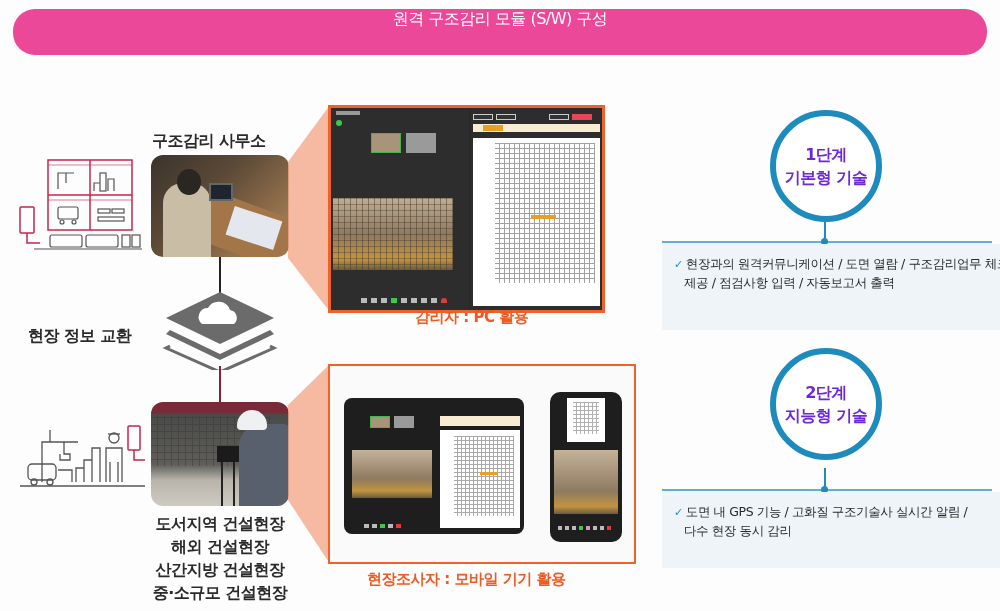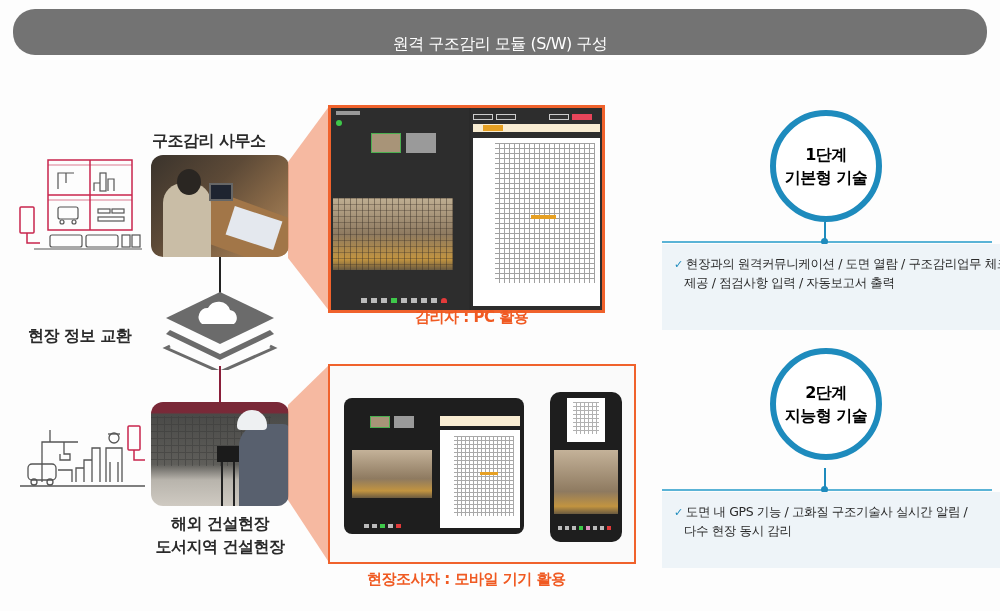--- a/index.html
+++ b/index.html
@@ -1,19 +1,19 @@
 <!DOCTYPE html>
 <html><head>
 <meta charset="utf-8">
 <style>
   * { box-sizing: border-box; margin: 0; padding: 0; }
   html, body { width: 1000px; height: 611px; background: #fdfdfd; overflow: hidden; }
   body { position: relative; font-family: "DejaVu Sans", "Liberation Sans", sans-serif; color: #222; }
 
-  .banner { position: absolute; left: 13px; top: 9px; width: 974px; height: 46px; background: #737373; border-radius: 22px; display: flex; align-items: flex-end; justify-content: center; }
+  .banner { position: absolute; left: 13px; top: 9px; width: 974px; height: 46px; background: #ec4899; border-radius: 22px; display: flex; align-items: flex-start; justify-content: center; }
   .banner span { color: #fff; font-size: 16px; letter-spacing: -0.5px; }
 
   .abs { position: absolute; }
   .label-dark { font-size: 16px; font-weight: bold; color: #2a2a2a; letter-spacing: -0.5px; }
   .photo { position: absolute; border-radius: 12px; overflow: hidden; }
 
   
   .office { left: 151px; top: 155px; width: 138px; height: 102px; background: linear-gradient(135deg, #3a332c 0%, #5d4a37 40%, #8a6a48 70%, #b08a60 100%); }
   .office .desk { position: absolute; left: 60px; top: 50px; width: 85px; height: 55px; background: #a27648; transform: skewY(20deg); }
   .office .papers { position: absolute; left: 78px; top: 58px; width: 50px; height: 30px; background: #e4e8ee; transform: rotate(18deg); }
@@ -66,21 +66,21 @@
   .tab-plan:before { content: ""; position: absolute; left: 14px; top: 6px; width: 60px; height: 80px; background: repeating-linear-gradient(90deg, transparent 0 3px, #555 3px 4px), repeating-linear-gradient(0deg, transparent 0 3px, #555 3px 4px); opacity: .5; }
 
   
   .phone { position: absolute; left: 220px; top: 26px; width: 72px; height: 150px; background: #1e1e1e; border-radius: 10px; }
   .ph-plan { position: absolute; left: 17px; top: 6px; width: 38px; height: 44px; background: #fff; }
   .ph-plan:before { content: ""; position: absolute; left: 6px; top: 4px; width: 26px; height: 32px; background: repeating-linear-gradient(90deg, transparent 0 3px, #666 3px 4px), repeating-linear-gradient(0deg, transparent 0 3px, #666 3px 4px); opacity: .5; }
   .ph-video { position: absolute; left: 4px; top: 58px; width: 64px; height: 64px; background: linear-gradient(180deg, #c4b299 0%, #8e7a60 65%, #c29440 88%, #6a5a40 100%); }
 
   
   .stage-circle { position: absolute; width: 112px; height: 112px; border: 6px solid #1e8bbd; border-radius: 50%; background: #fff; display: flex; flex-direction: column; align-items: center; justify-content: center; }
-  .stage-circle span { font-size: 16px; font-weight: bold; color: #000000; letter-spacing: -0.5px; line-height: 1.45; }
+  .stage-circle span { font-size: 16px; font-weight: bold; color: #6d28d9; letter-spacing: -0.5px; line-height: 1.45; }
   .stage-line { position: absolute; left: 662px; width: 330px; height: 2px; background: #5ab3d6; }
   .stage-dot { position: absolute; width: 7px; height: 7px; border-radius: 50%; background: #1e8bbd; }
   .stage-stem { position: absolute; width: 2px; background: #1e8bbd; }
   .stage-box { position: absolute; left: 662px; width: 396px; background: #eef4f8; padding: 10px 12px 10px 22px; }
   .stage-box p { font-size: 12.5px; color: #2a2a2a; line-height: 1.55; letter-spacing: -0.4px; text-indent: -10px; }
   .stage-box .check { color: #1e8bbd; font-size: 11px; margin-right: 3px; }
 </style>
 </head>
 <body>
 
@@ -160,22 +160,24 @@
 
 <div class="photo site">
   <div class="mesh"></div>
   <div class="tripod"></div>
   <div class="cam"></div>
   <div class="worker"></div>
   <div class="helmet"></div>
 </div>
 
 <div class="abs" style="left:150px;top:512px;width:140px;text-align:center;line-height:23px">
+  <div class="label-dark">도서지역 건설현장</div>
   <div class="label-dark">해외 건설현장</div>
-  <div class="label-dark">도서지역 건설현장</div>
+  <div class="label-dark">산간지방 건설현장</div>
+  <div class="label-dark">중·소규모 건설현장</div>
 </div>
 
 <svg class="zoomwedge" width="44" height="470" viewBox="0 0 44 470">
   <polygon points="0,62 42,5 42,212 0,158" fill="#f4a88a" opacity=".8"></polygon>
   <polygon points="0,305 42,264 42,464 0,400" fill="#f4a88a" opacity=".8"></polygon>
 </svg>
 
 <div class="frame-pc">
   <div class="pc-left">
     <div class="abs" style="left:5px;top:3px;width:24px;height:4px;background:#999"></div>

